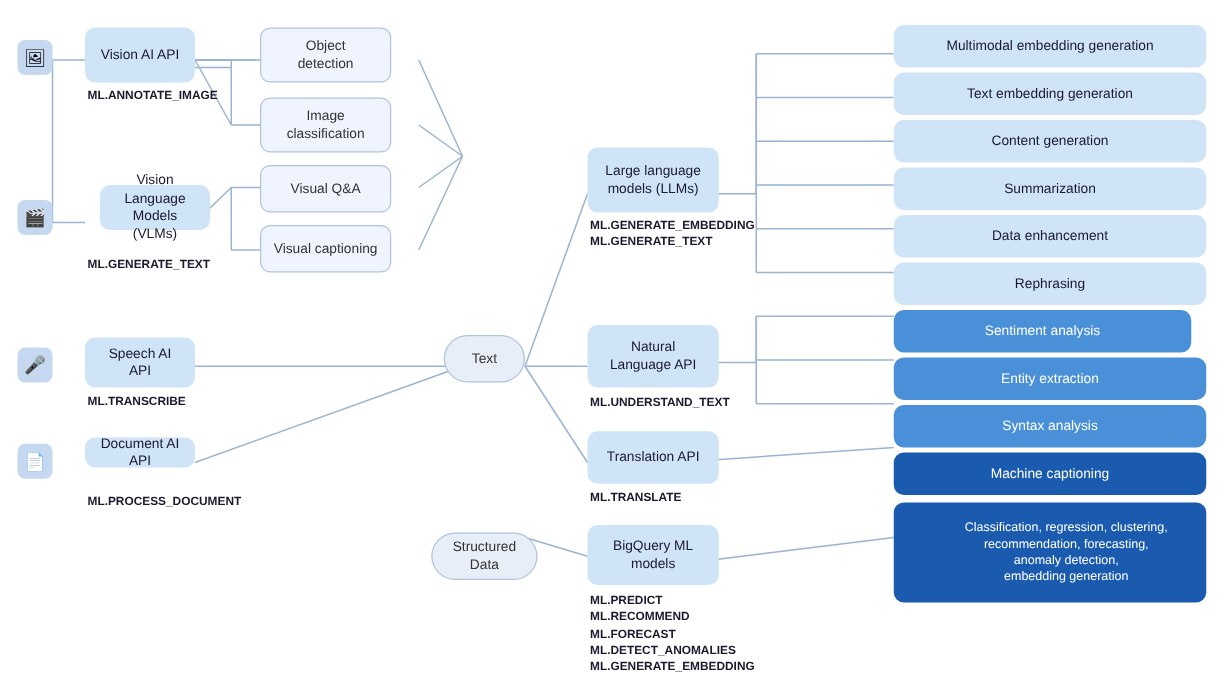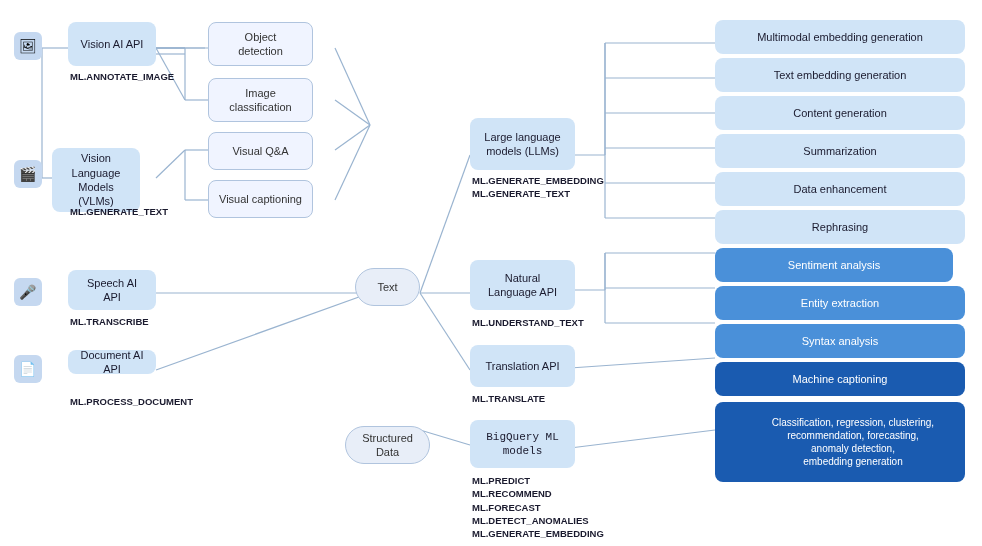--- a/index.html
+++ b/index.html
@@ -156,21 +156,21 @@
   <div class="icon-box" style="left:14px; top:32px;">🖼</div>
   <div class="icon-box" style="left:14px; top:160px;">🎬</div>
   <div class="icon-box" style="left:14px; top:278px;">🎤</div>
   <div class="icon-box" style="left:14px; top:355px;">📄</div>
 
   <div class="node node-light-blue" style="left:68px; top:22px; width:88px; height:44px;">
     <span>Vision AI API</span>
   </div>
   <div class="label-small" style="left:70px; top:70px;">ML.ANNOTATE_IMAGE</div>
 
-  <div class="node node-light-blue" style="left:52px; top:148px; width:88px; height:64px;">
+  <div class="node node-light-blue" style="left:80px; top:148px; width:88px; height:36px;">
     <span style="white-space:pre-line;">Vision Language
 Models (VLMs)</span>
   </div>
   <div class="label-small" style="left:70px; top:205px;">ML.GENERATE_TEXT</div>
 
   <div class="node node-light-blue" style="left:68px; top:270px; width:88px; height:40px;">
     <span>Speech AI API</span>
   </div>
   <div class="label-small" style="left:70px; top:315px;">ML.TRANSCRIBE</div>
 
@@ -216,21 +216,21 @@
     <span style="white-space:pre-line;">Natural
 Language API</span>
   </div>
   <div class="label-small" style="left:472px; top:316px;">ML.UNDERSTAND_TEXT</div>
 
   <div class="node node-light-blue" style="left:470px; top:345px; width:105px; height:42px;">
     <span>Translation API</span>
   </div>
   <div class="label-small" style="left:472px; top:392px;">ML.TRANSLATE</div>
 
-  <div class="node node-light-blue" style="left:470px; top:420px; width:105px; height:48px;font-family:Liberation Mono, monospace;">
+  <div class="node node-light-blue" style="left:470px; top:420px; width:105px; height:48px;">
     <span style="white-space:pre-line;">BigQuery ML
 models</span>
   </div>
   <div class="label-small" style="left:472px; top:474px; white-space:pre-line;">ML.PREDICT
 ML.RECOMMEND
 ML.FORECAST
 ML.DETECT_ANOMALIES
 ML.GENERATE_EMBEDDING</div>
 
   <div class="node node-light-blue" style="left:715px; top:20px; width:250px; height:34px;">

